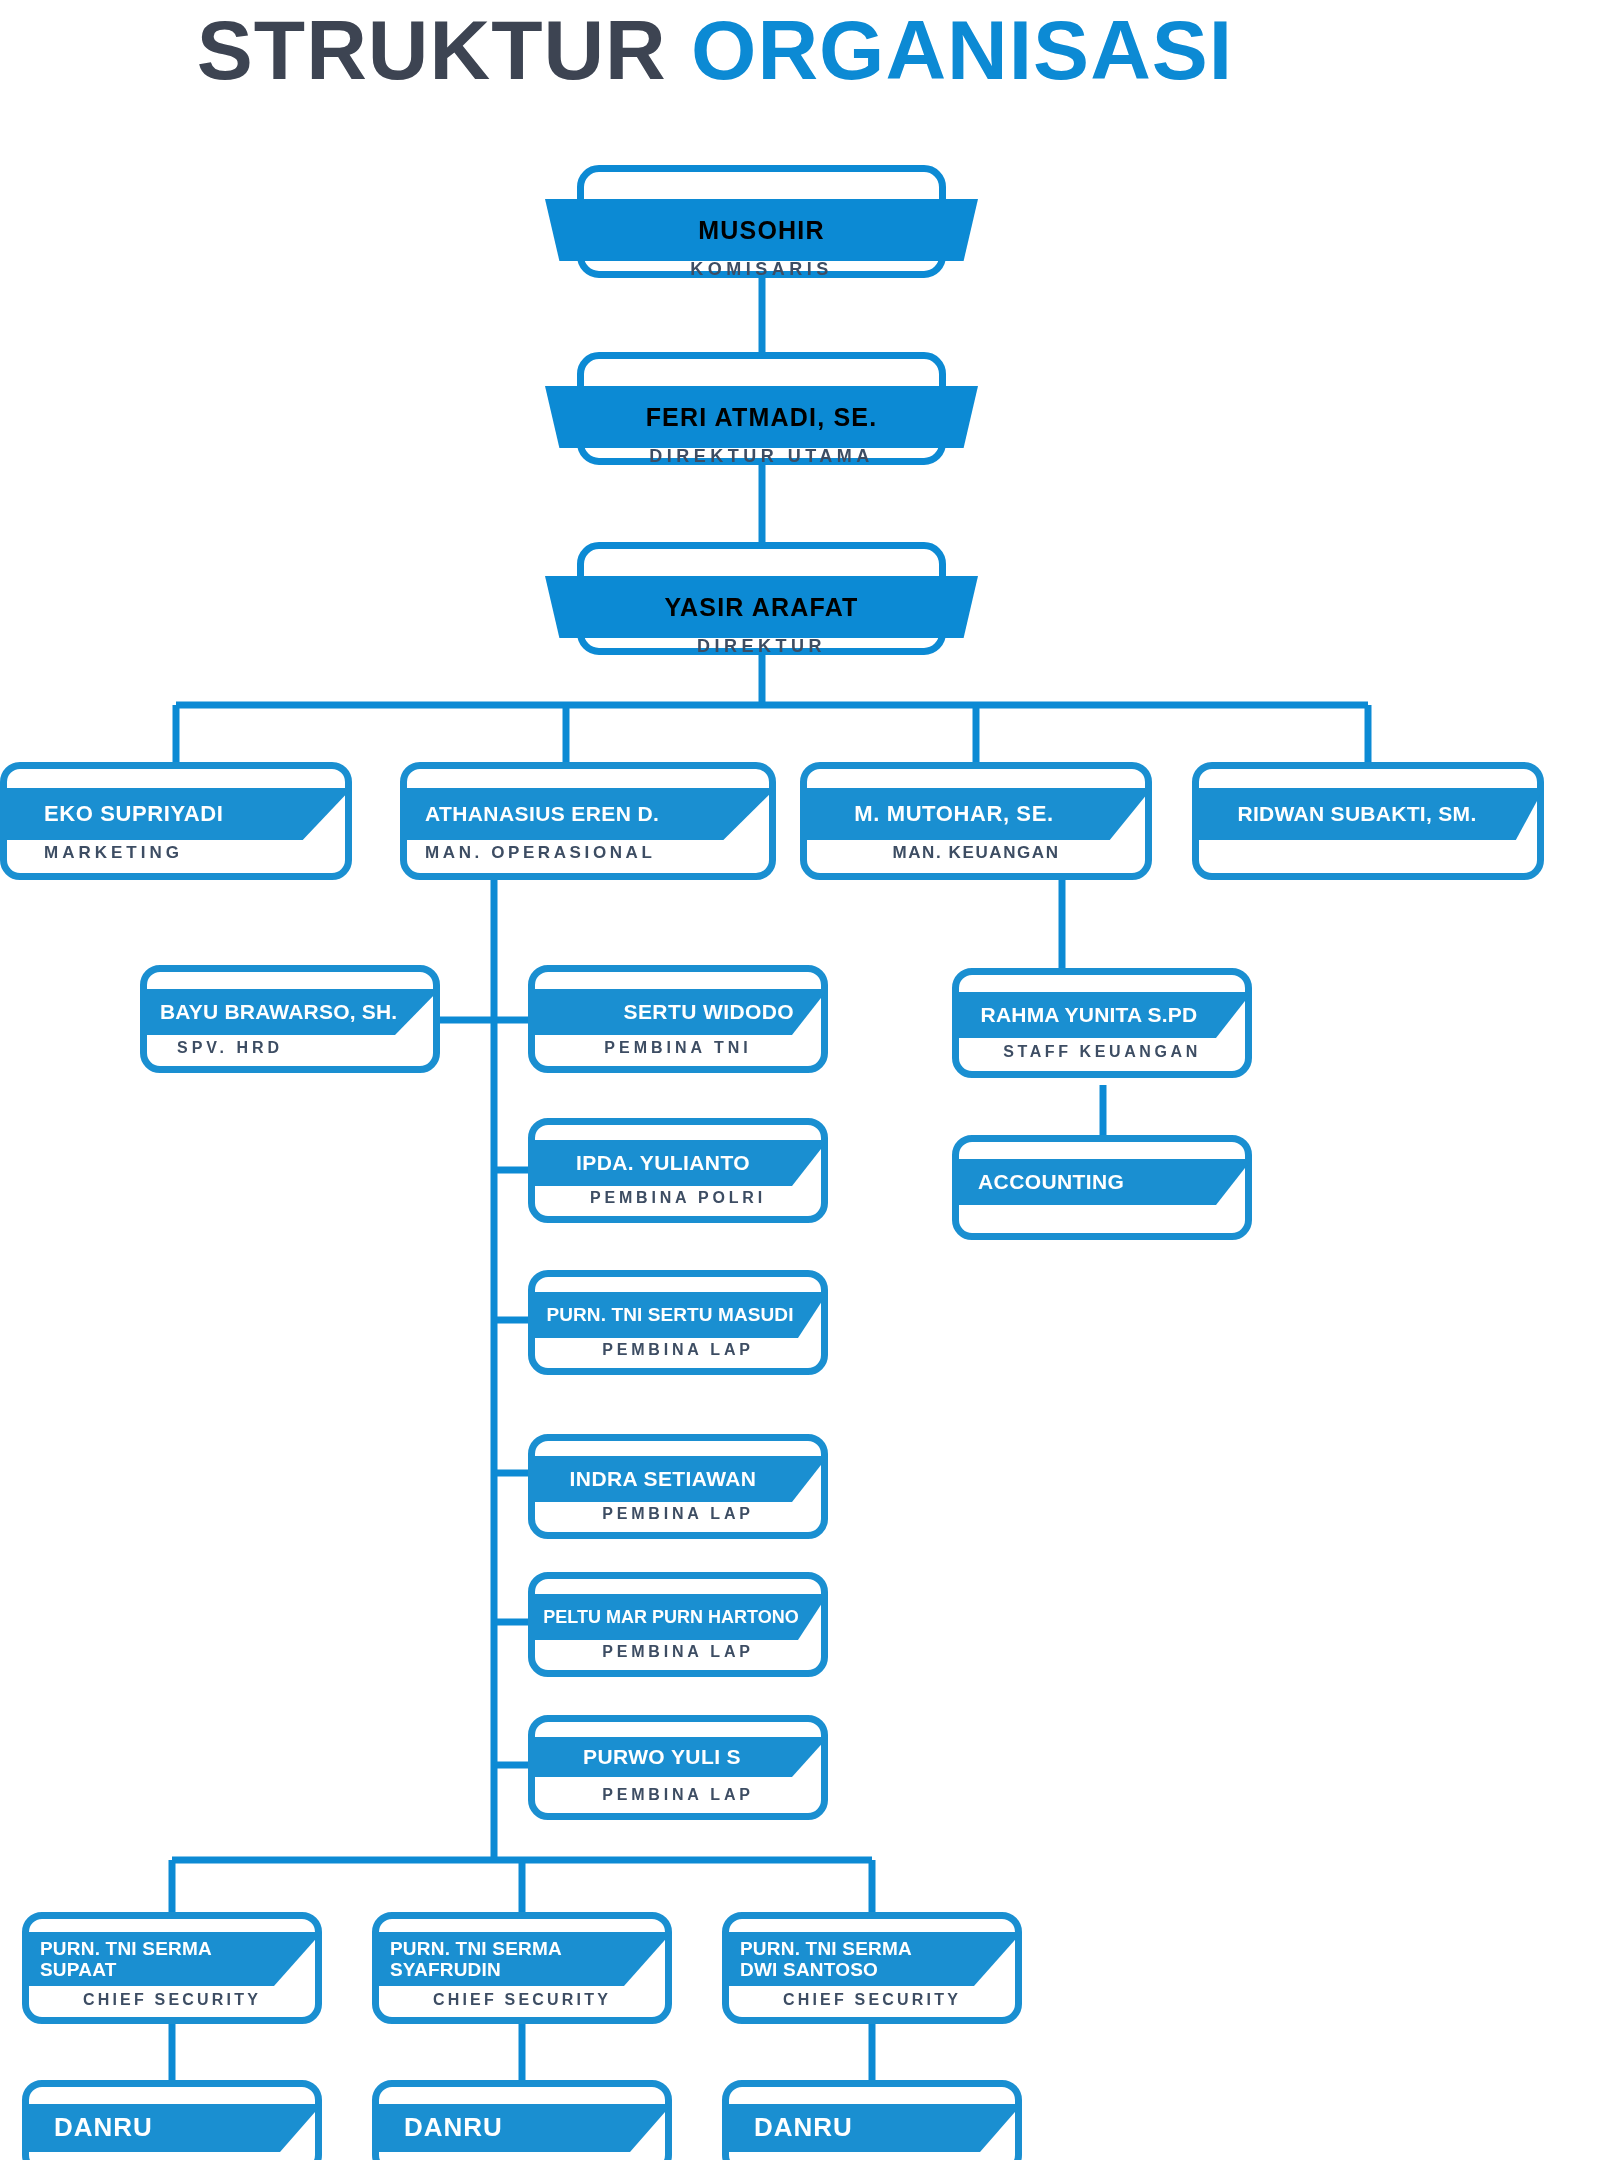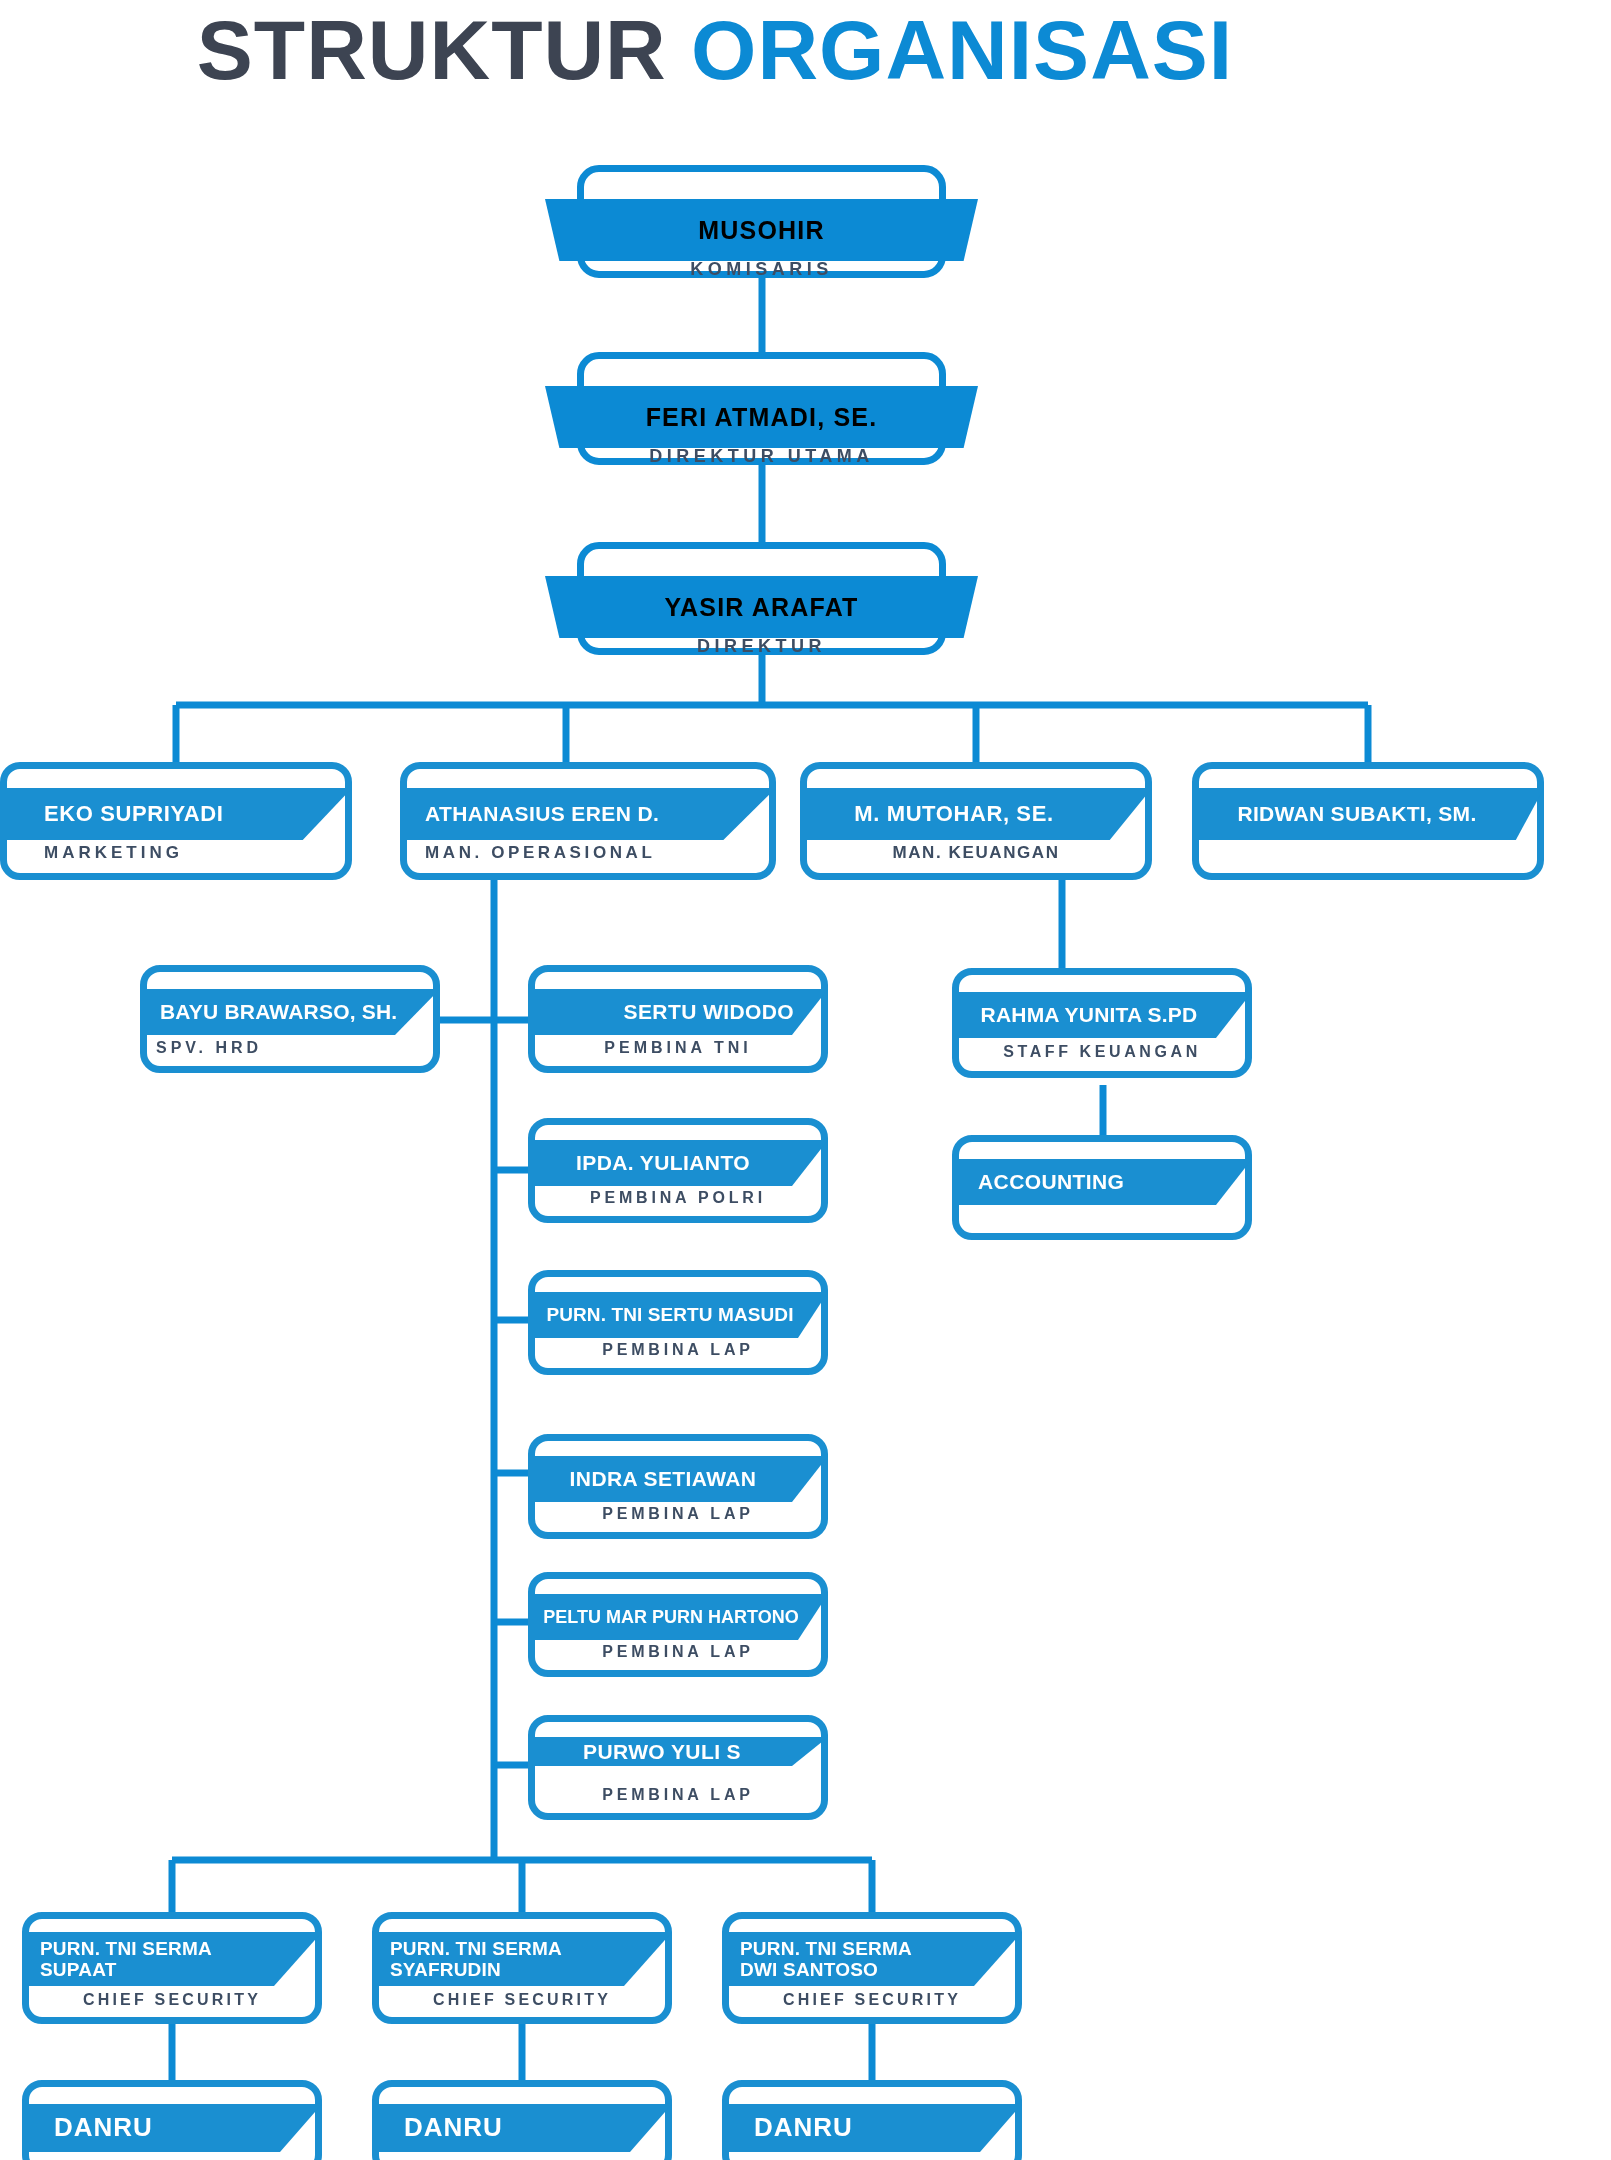--- a/index.html
+++ b/index.html
@@ -205,21 +205,21 @@
     <div class="band" style="top:26px; height:52px; clip-path:polygon(0 0, 100% 0, 92% 100%, 0 100%); justify-content:center; padding-right:22px;">
       <span class="nm" style="font-size:21px; letter-spacing:0.3px;">RIDWAN SUBAKTI, SM.</span>
     </div>
   </div>
 
   <div class="node tag" style="left:140px; top:965px; width:300px; height:108px;">
     <div class="card"></div>
     <div class="band" style="top:24px; height:46px; clip-path:polygon(0 0, 100% 0, 85% 100%, 0 100%); padding-left:20px;">
       <span class="nm" style="font-size:21px; letter-spacing:0.2px;">BAYU BRAWARSO, SH.</span>
     </div>
-    <div class="sub" style="height:36px; padding-left:16px;text-align:right;">
+    <div class="sub" style="height:36px; padding-left:37px;text-align:right;">
       <span class="rl" style="font-size:16px; letter-spacing:4px;">SPV. HRD</span>
     </div>
   </div>
 
   <div class="node tag" style="left:528px; top:965px; width:300px; height:108px;">
     <div class="card"></div>
     <div class="band" style="top:24px; height:46px; clip-path:polygon(0 0, 100% 0, 88% 100%, 0 100%); justify-content:flex-end; padding-right:34px;">
       <span class="nm" style="font-size:21px; letter-spacing:0.4px;">SERTU WIDODO</span>
     </div>
     <div class="sub" style="height:36px; justify-content:center;">
@@ -282,21 +282,21 @@
     <div class="band" style="top:22px; height:46px; clip-path:polygon(0 0, 100% 0, 90% 100%, 0 100%); justify-content:center; padding-right:14px;">
       <span class="nm" style="font-size:18px; letter-spacing:0px;">PELTU MAR PURN HARTONO</span>
     </div>
     <div class="sub" style="height:36px; justify-content:center;">
       <span class="rl" style="font-size:16px; letter-spacing:3.8px;">PEMBINA LAP</span>
     </div>
   </div>
 
   <div class="node tag" style="left:528px; top:1715px; width:300px; height:105px;">
     <div class="card"></div>
-    <div class="band" style="top:22px; height:29px; clip-path:polygon(0 0, 100% 0, 88% 100%, 0 100%); justify-content:center; padding-right:32px;">
+    <div class="band" style="top:22px; height:40px; clip-path:polygon(0 0, 100% 0, 88% 100%, 0 100%); justify-content:center; padding-right:32px;">
       <span class="nm" style="font-size:21px; letter-spacing:0.4px;">PURWO YULI S</span>
     </div>
     <div class="sub" style="height:36px; justify-content:center;">
       <span class="rl" style="font-size:16px; letter-spacing:3.8px;">PEMBINA LAP</span>
     </div>
   </div>
 
   <div class="node tag" style="left:22px; top:1912px; width:300px; height:112px;">
     <div class="card"></div>
     <div class="band" style="top:20px; height:54px; clip-path:polygon(0 0, 100% 0, 84% 100%, 0 100%); padding-left:18px;">

